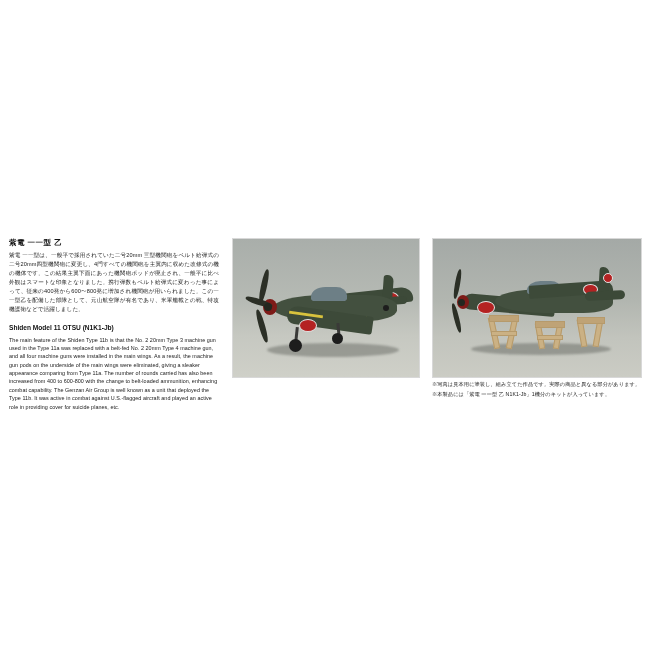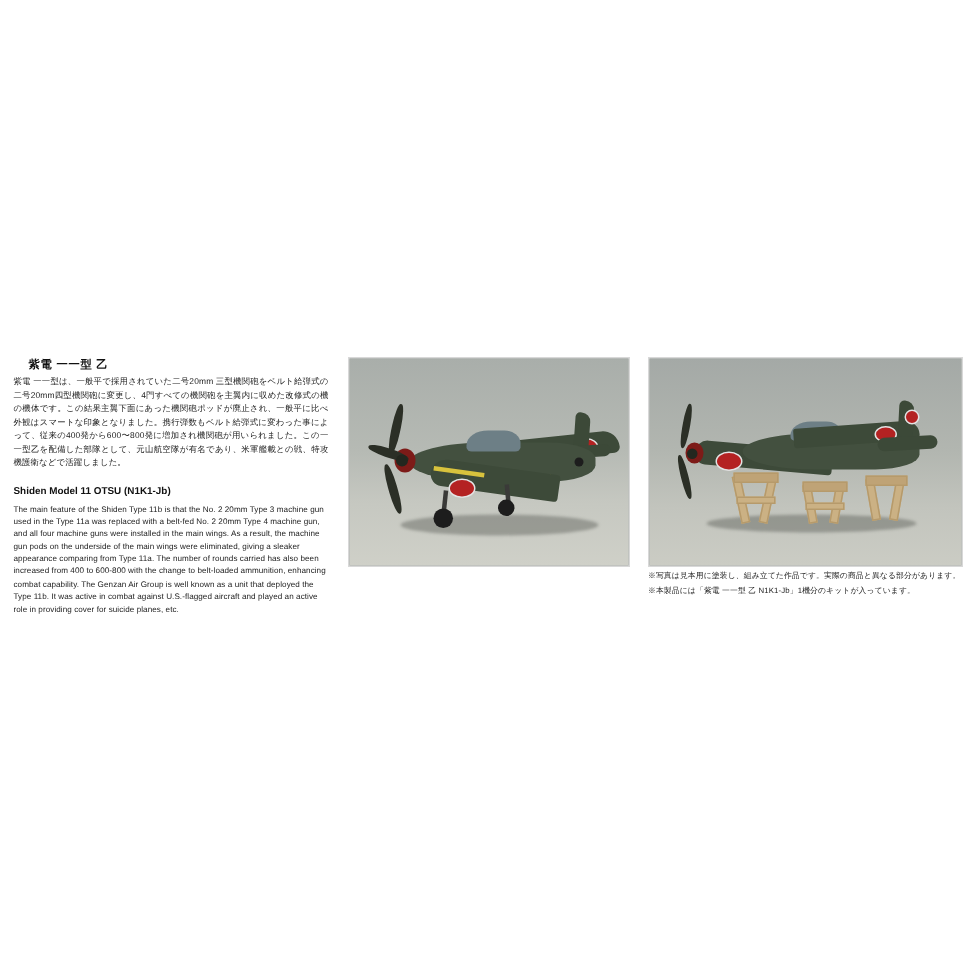--- a/index.html
+++ b/index.html
@@ -24,21 +24,21 @@
     position: absolute;
     left: 9px;
     top: 238px;
     width: 210px;
   }
   .jp-title {
     font-size: 7.5px;
     font-weight: bold;
     color: #111;
     letter-spacing: 0.5px;
-    margin: 0 0 4px 10px;
+    margin: 0 0 4px 0;
     line-height: 1.2;
   }
   .jp-body {
     font-size: 5.6px;
     color: #1a1a1a;
     line-height: 1.62;
     margin: 0 0 10px 0;
     text-align: justify;
     letter-spacing: 0.1px;
   }

